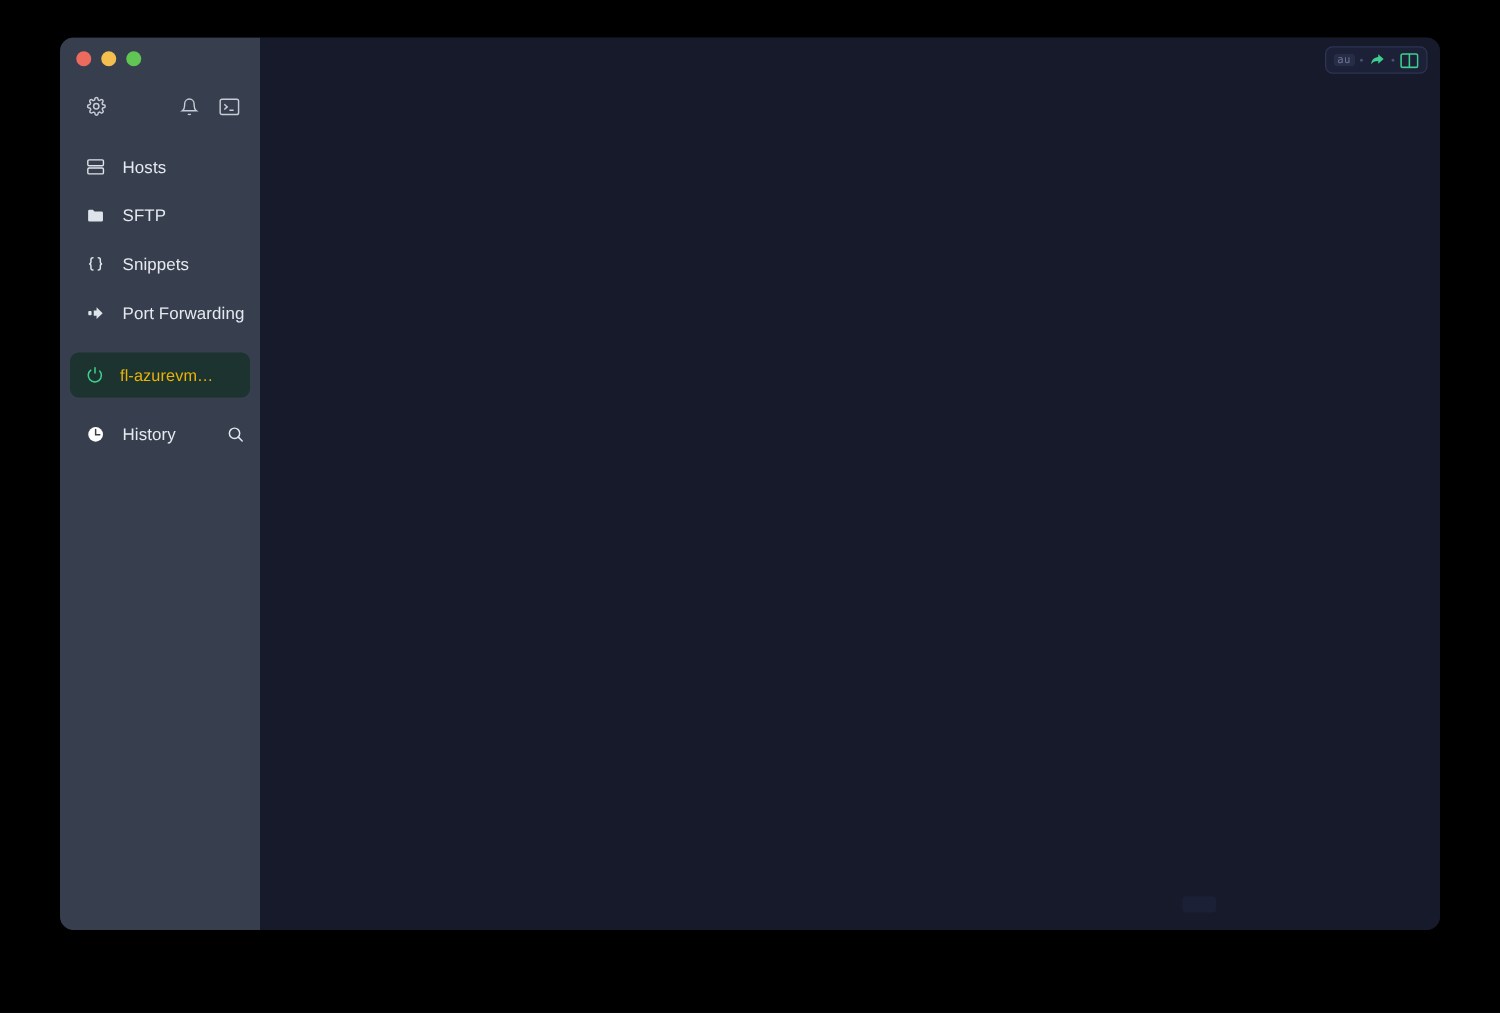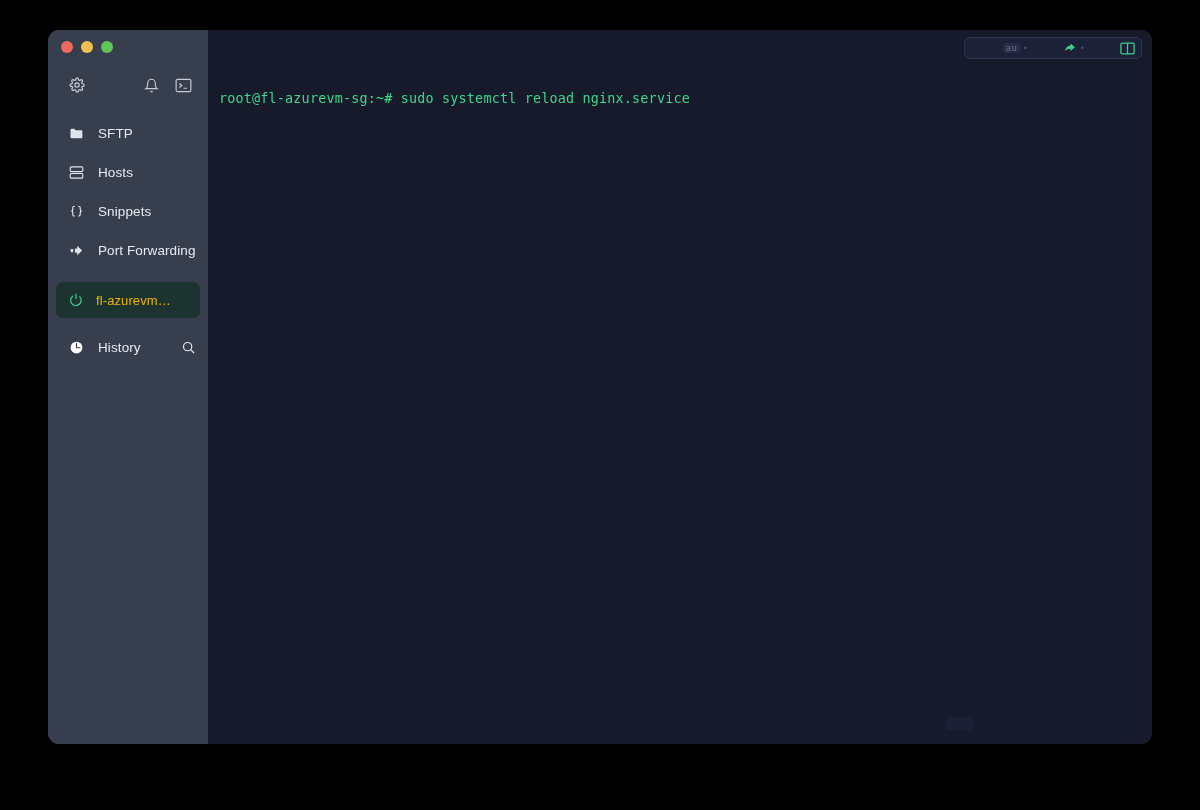--- a/index.html
+++ b/index.html
@@ -135,21 +135,21 @@
     top: 7px; right: 10px;
     height: 22px;
     display: flex;
     align-items: center;
     gap: 4px;
     padding: 0 6px;
     border: 1px solid #2e3550;
     border-radius: 6px;
     background: #1c2138;
   }
-  .pc-item { display: flex; align-items: center; justify-content: center; margin-left: 32px; }
+  .pc-item { display: flex; align-items: center; justify-content: center; }
   #pc-badge {
     font-family: "DejaVu Sans Mono", "Liberation Mono", monospace;
     font-size: 8.5px;
     color: #6c7390;
     background: #272d47;
     border-radius: 3px;
     padding: 1px 3px;
     line-height: 1;
     letter-spacing: 0.3px;
   }
@@ -198,43 +198,43 @@
           <polyline points="6,8 9.5,11 6,14"></polyline>
           <line x1="12" y1="15" x2="17" y2="15"></line>
         </svg>
       </div>
     </div>
 
     <div class="nav-list">
 
       <div class="nav-item">
         <span class="nav-icon">
-          <svg width="15" height="15" viewBox="0 0 24 24" fill="currentColor">
-            <path d="M2.4 6.2a1.8 1.8 0 0 1 1.8-1.8h4.3l2.1 2.3h9a1.8 1.8 0 0 1 1.8 1.8v9.3a1.8 1.8 0 0 1-1.8 1.8H4.2a1.8 1.8 0 0 1-1.8-1.8z"></path>
-          </svg>
-        </span>
-        <span class="nav-label">SFTP</span>
-      </div>
-
-      <div class="nav-item">
-        <span class="nav-icon">
           <svg width="15" height="15" viewBox="0 0 24 24" fill="none" stroke="currentColor" stroke-width="1.8">
             <rect x="2" y="3" width="20" height="7.5" rx="1.6"></rect>
             <rect x="2" y="13.5" width="20" height="7.5" rx="1.6"></rect>
             <line x1="6" y1="6.7" x2="6.01" y2="6.7"></line>
             <line x1="9.5" y1="6.7" x2="9.51" y2="6.7"></line>
             <line x1="6" y1="17.2" x2="6.01" y2="17.2"></line>
             <line x1="9.5" y1="17.2" x2="9.51" y2="17.2"></line>
           </svg>
         </span>
         <span class="nav-label">Hosts</span>
       </div>
 
       <div class="nav-item">
         <span class="nav-icon">
+          <svg width="15" height="15" viewBox="0 0 24 24" fill="currentColor">
+            <path d="M2.4 6.2a1.8 1.8 0 0 1 1.8-1.8h4.3l2.1 2.3h9a1.8 1.8 0 0 1 1.8 1.8v9.3a1.8 1.8 0 0 1-1.8 1.8H4.2a1.8 1.8 0 0 1-1.8-1.8z"></path>
+          </svg>
+        </span>
+        <span class="nav-label">SFTP</span>
+      </div>
+
+      <div class="nav-item">
+        <span class="nav-icon">
           <svg width="15" height="15" viewBox="0 0 24 24" fill="none" stroke="currentColor" stroke-width="1.9" stroke-linecap="round">
             <path d="M8.6 3.6c-2 0-2.6 1.1-2.6 2.6v2.6c0 1.6-.7 2.6-2.3 2.6 1.6 0 2.3 1 2.3 2.6v2.6c0 1.5.6 2.6 2.6 2.6"></path>
             <path d="M15.4 3.6c2 0 2.6 1.1 2.6 2.6v2.6c0 1.6.7 2.6 2.3 2.6-1.6 0-2.3 1-2.3 2.6v2.6c0 1.5-.6 2.6-2.6 2.6"></path>
           </svg>
         </span>
         <span class="nav-label">Snippets</span>
       </div>
 
       <div class="nav-item">
         <span class="nav-icon">
@@ -273,21 +273,20 @@
           <circle cx="10.6" cy="10.6" r="6.6"></circle>
           <line x1="15.5" y1="15.5" x2="20.4" y2="20.4"></line>
         </svg>
       </span>
     </div>
   </div>
 
   <div id="terminal-pane">
 
     <div id="terminal-text">
-      <span class="term-line">root@fl-azurevm-sg:~# sudo systemctl reload nginx.service</span>
     </div>
 
     <div id="pane-controls">
       <span class="pc-item" id="pc-badge">au</span>
       <span class="pc-dot">•</span>
       <span class="pc-item" id="pc-share">
         <svg width="14" height="14" viewBox="0 0 24 24" fill="currentColor">
           <path d="M13 4.2v3.6C7.6 8.2 4 11.6 3.2 18c1.9-3.1 4.7-4.6 9.8-4.6v3.8l7.4-6.6z"></path>
         </svg>
       </span>

